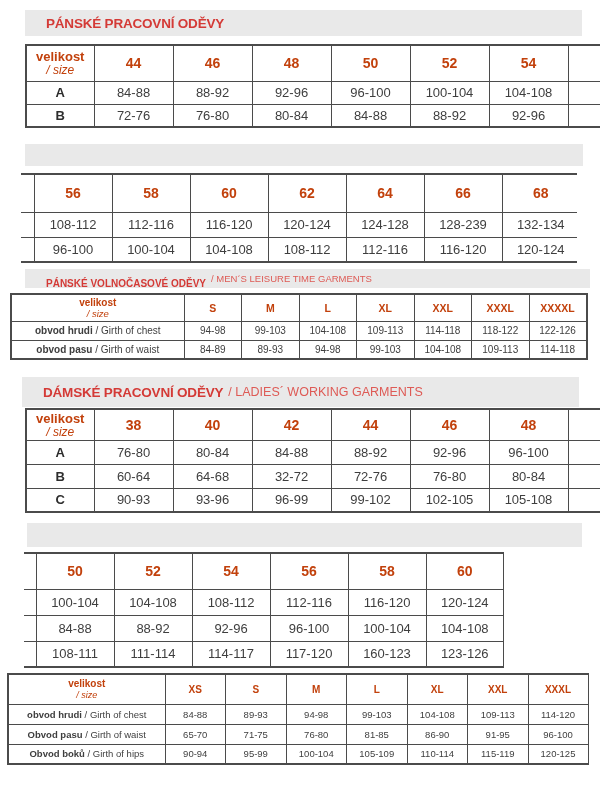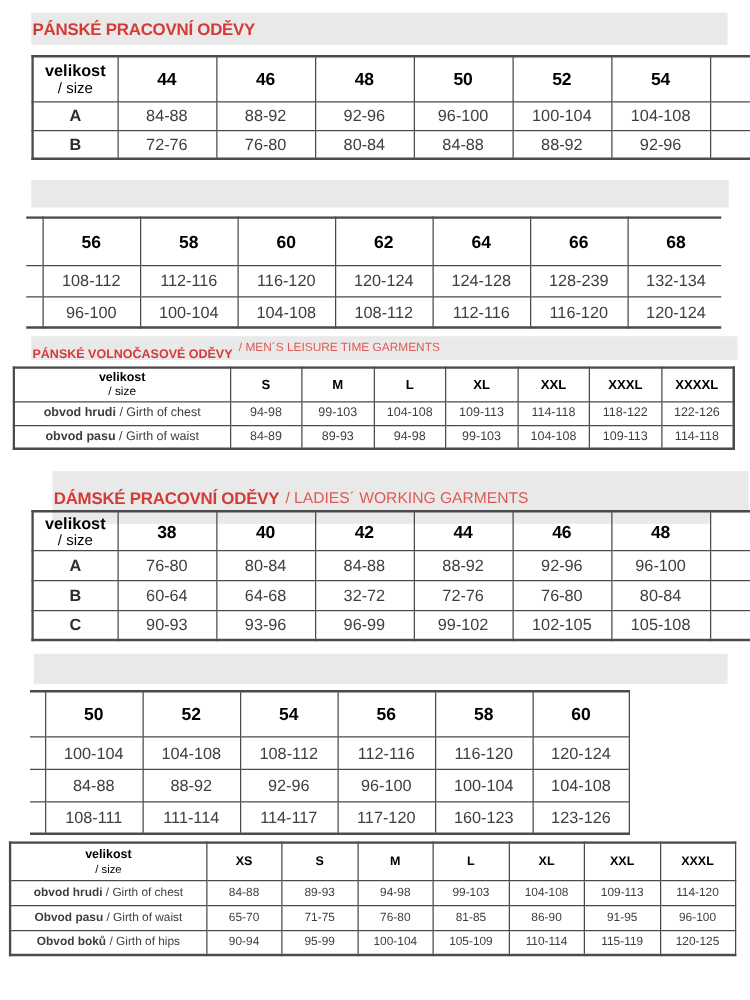--- a/index.html
+++ b/index.html
@@ -7,21 +7,21 @@
   body {
     width:600px; height:800px;
     font-family:"Liberation Sans", sans-serif;
     position:relative; overflow:hidden;
   }
   .page { position:absolute; left:0; top:0; width:600px; height:800px; background:#fff; }
 
   
   .bar {
     position:absolute; background:var(--bar-bg,#e9e9e9);
-    display:flex; align-items:center; padding-left:1px; white-space:nowrap;
+    display:flex; align-items:center; padding-left:21px; white-space:nowrap;
   }
   .bar .t-cs { font-weight:bold; color:var(--red,#d43a36); }
   .bar .t-en { color:var(--red-light,#de5a55); margin-left:5px; }
   .bar-lg .t-cs { font-size:13.5px; letter-spacing:-0.2px; }
   .bar-lg .t-en { font-size:12.5px; }
   .bar-sm .t-cs { font-size:10px;margin-top:10px; }
   .bar-sm .t-en { font-size:9.5px; }
 
   
   .band { position:absolute; background:var(--bar-bg,#e9e9e9); }
@@ -30,25 +30,25 @@
   .twrap { position:absolute; overflow:hidden; }
   table {
     border-collapse:collapse; table-layout:fixed;
     border:2px solid var(--border,#4b4b4b);
   }
   th, td {
     border:1.5px solid var(--border,#4b4b4b);
     text-align:center; vertical-align:middle;
     overflow:hidden; white-space:nowrap;
   }
-  th { color:#000000; font-weight:bold; }
+  th { color:#c2410c; font-weight:bold; }
   td { color:#3e3e3e; font-weight:normal; }
   td.rowlabel { font-weight:bold; color:#2d2d2d; }
   .corner-cs { font-weight:bold; }
-  .corner-en { font-weight:normal; }
+  .corner-en { font-weight:normal;font-style:italic; }
   .lab-cs { font-weight:bold; }
   .lab-en { font-weight:normal; }
   .stub, .cut { background:#fff; }
 
   
   .t1a table, .t3a table { width:592px; }
   .t1a col.c-label, .t3a col.c-label { width:68px; }
   .t1a col.c-data,  .t3a col.c-data  { width:79px; }
   .t1a col.c-cut,   .t3a col.c-cut   { width:50px; }
   .t1b table { width:598px; margin-left:-40px; }
@@ -248,21 +248,21 @@
             <td>94-98</td>
             <td>99-103</td>
             <td>104-108</td>
             <td>109-113</td>
             <td>114-118</td>
           </tr>
         </tbody>
       </table>
   </div>
 
-  <div class="bar bar-lg" style="left:42px;top:377px;width:557px;height:42px">
+  <div class="bar bar-lg" style="left:22px;top:377px;width:557px;height:30px">
     <span class="t-cs">DÁMSKÉ PRACOVNÍ ODĚVY</span>
     <span class="t-en">/ LADIES´ WORKING GARMENTS</span>
   </div>
 
   <div class="twrap t3a" style="left:25px;top:408px;width:575px;height:112px">
     <table>
         <colgroup>
           <col class="c-label">
           <col class="c-data">
           <col class="c-data">

